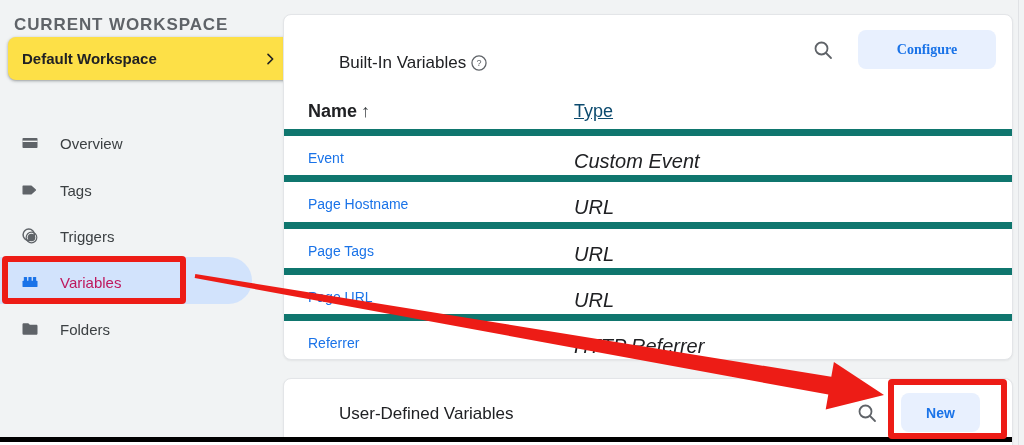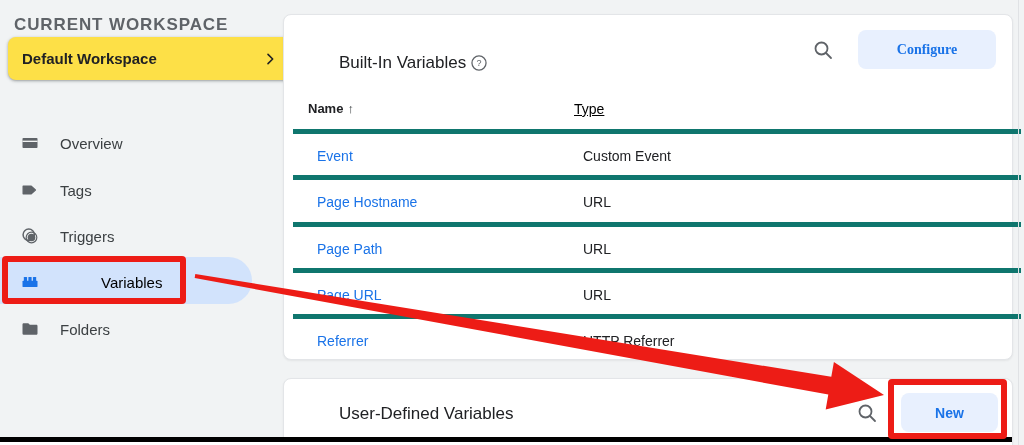--- a/index.html
+++ b/index.html
@@ -24,21 +24,21 @@
     display: flex; align-items: center; padding: 0 14px;
     cursor: pointer;
   }
   .ws-name { font-size: 15px; font-weight: 700; color: #202124; flex: 1; }
   .nav-item {
     position: absolute; left: 0; width: 283px; height: 46px;
     display: flex; align-items: center; padding-left: 20px; cursor: pointer;
   }
   .nav-item .nicon { width: 20px; height: 20px; margin-right: 20px; flex: none; }
   .nav-item .nlabel { font-size: 15px; color: #3c4043; }
-  .nav-item.active .nlabel { color: #000000; margin-left: 41px; }
+  .nav-item.active .nlabel { color: #be185d; }
   .active-pill {
     position: absolute; left: 0; top: 257px; width: 252px; height: 47px;
     background: #d2e3fc; border-radius: 0 24px 24px 0;
   }
 
   
   .card {
     position: absolute; background: #fff; border: 1px solid #e3e5e8;
     border-radius: 8px; box-shadow: 0 1px 2px rgba(60,64,67,.08);
   }
@@ -52,34 +52,33 @@
   .icon-btn { width: 24px; height: 24px; cursor: pointer; }
   .pill-btn {
     position: absolute; background: #e8f0fe; color: #1a73e8;
     border: none; border-radius: 8px; font-size: 14px; font-weight: 700;
     font-family: inherit; cursor: pointer; display: flex;
     align-items: center; justify-content: center;
   }
 
   
   .thead-row { position: absolute; left: 0; top: 74px; width: 100%; height: 40px; }
-  .col-name { position: absolute; left: 24px; top: 12px; font-size: 13px; font-weight: 700;
+  .col-name { position: absolute; left: 24px; top: 12px; font-size: 18px; font-weight: 700;
               color: #202124; cursor: pointer; }
-  .col-type { position: absolute; left: 290px; top: 12px; font-size: 14px; color: #000000; text-decoration: underline; }
+  .col-type { position: absolute; left: 290px; top: 12px; font-size: 18px; color: #0c4a6e; text-decoration: underline; }
   .sort-arrow { font-weight: 400; color: #3c4043; margin-left: 4px; }
   .trow {
     position: absolute; left: 0; width: 100%; height: 46px;
-    border-top: 5px solid #0f766e;
-    margin-left: 9px;
+    border-top: 7px solid #0f766e;
   }
   .trow .cell-name {
     position: absolute; left: 24px; top: 14px; font-size: 14px;
     color: #1a73e8; text-decoration: none; cursor: pointer;
   }
-  .trow .cell-type { position: absolute; left: 290px; top: 14px; font-size: 14px; color: #202124; }
+  .trow .cell-type { position: absolute; left: 290px; top: 14px; font-size: 20px; color: #202124; font-style: italic; }
   .red-box {
     position: absolute; border: 6px solid #ed1c16; border-radius: 4px;
     pointer-events: none;
   }
   .box-variables { left: 2px; top: 256px; width: 184px; height: 48px; }
   .box-new { left: 888px; top: 379px; width: 119px; height: 60px; }
   svg.arrow-overlay {
     position: absolute; left: 0; top: 0; width: 1024px; height: 445px;
     pointer-events: none;
   }
@@ -190,21 +189,21 @@
 
   <div class="trow" style="top:114px">
     <a class="cell-name">Event</a>
     <span class="cell-type">Custom Event</span>
   </div>
   <div class="trow" style="top:160px">
     <a class="cell-name">Page Hostname</a>
     <span class="cell-type">URL</span>
   </div>
   <div class="trow" style="top:207px">
-    <a class="cell-name">Page Path</a>
+    <a class="cell-name">Page Tags</a>
     <span class="cell-type">URL</span>
   </div>
   <div class="trow" style="top:253px">
     <a class="cell-name">Page URL</a>
     <span class="cell-type">URL</span>
   </div>
   <div class="trow" style="top:299px">
     <a class="cell-name">Referrer</a>
     <span class="cell-type">HTTP Referrer</span>
   </div>
@@ -215,21 +214,21 @@
     <span>User-Defined Variables</span>
   </div>
 
   <span class="icon-btn abs" style="left:571px; top:22px;">
     <svg viewBox="0 0 24 24" width="24" height="24">
       <circle cx="10.5" cy="10.5" r="6" fill="none" stroke="#5f6368" stroke-width="1.8"></circle>
       <line x1="15" y1="15" x2="20" y2="20" stroke="#5f6368" stroke-width="1.8" stroke-linecap="round"></line>
     </svg>
   </span>
 
-  <button class="pill-btn" style="left:617px; top:14px; width:97px; height:39px;">New</button>
+  <button class="pill-btn" style="left:617px; top:14px; width:79px; height:39px;">New</button>
 </div>
 
 <div class="black-bar"></div>
 <div class="white-strip"></div>
 <div class="right-rule"></div>
 
 <div class="red-box box-variables"></div>
 <div class="red-box box-new"></div>
 <svg class="arrow-overlay" viewBox="0 0 1024 445">
   <polygon fill="#ed1c16" points="194.7,278 828.3,394.6 825.7,409.4 884,395 833.9,362 831.3,376.8 195.3,274"></polygon>

